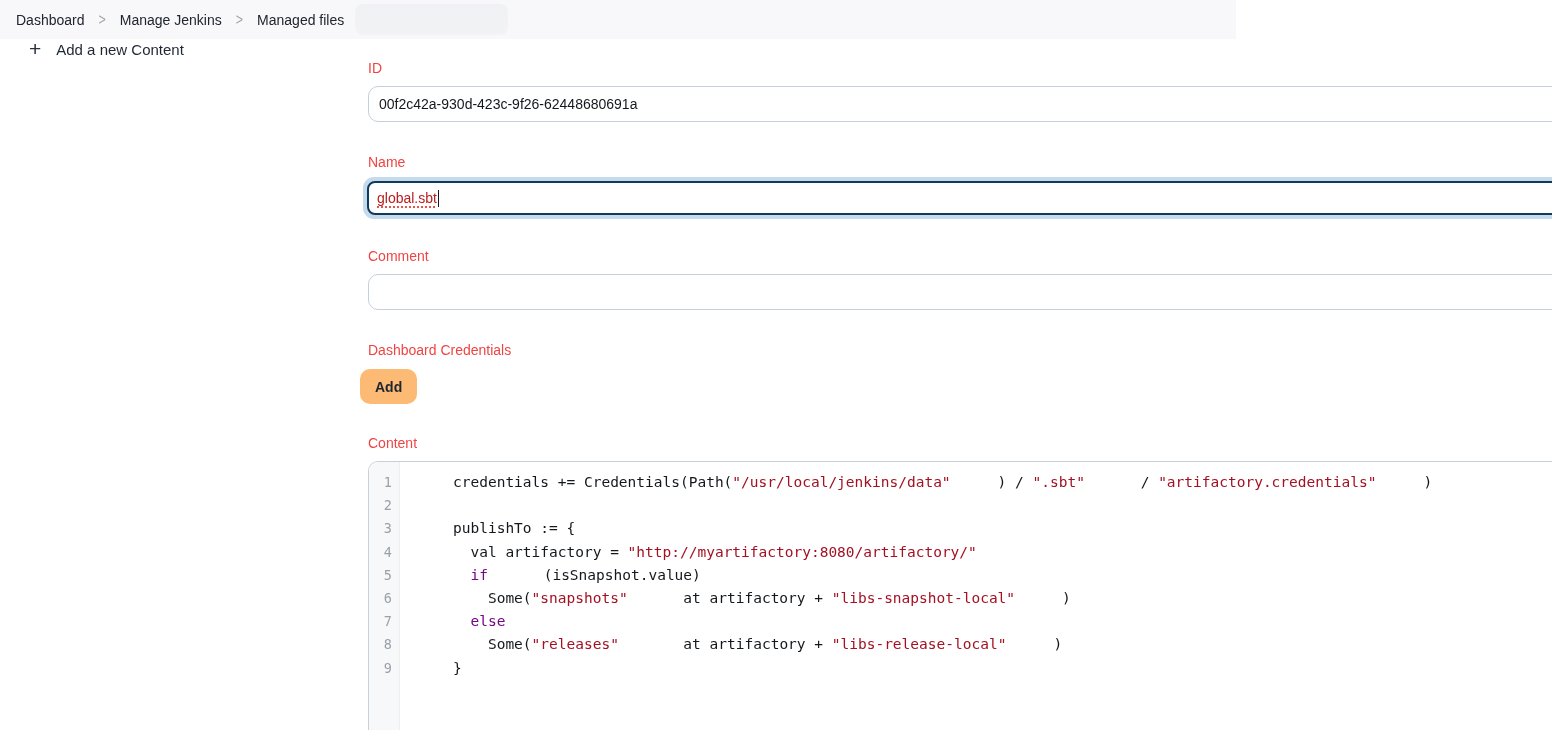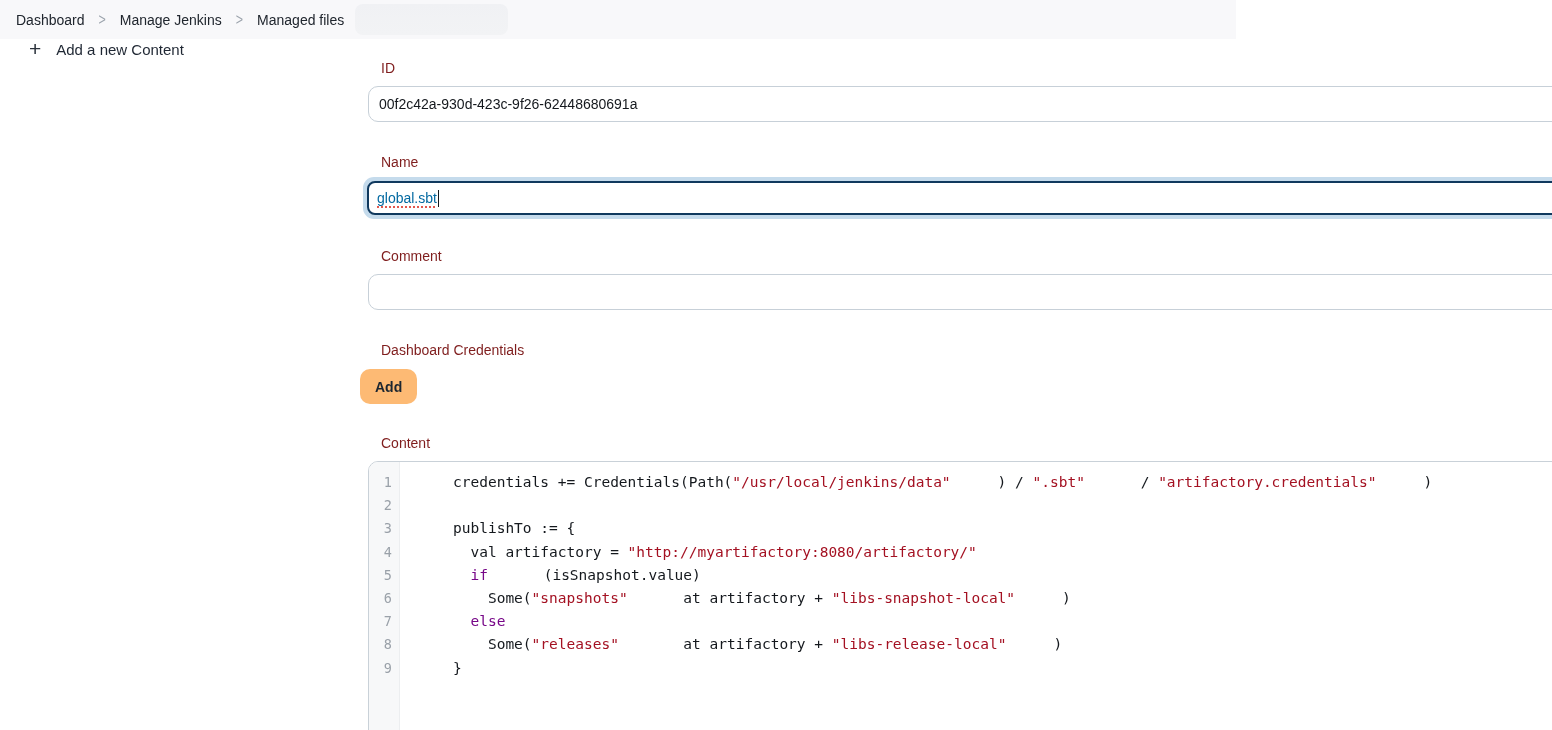--- a/index.html
+++ b/index.html
@@ -33,40 +33,40 @@
     position:absolute; left:29px; top:39px; height:20px;
     display:flex; align-items:center; gap:15px; cursor:pointer;
   }
   .plus-icon {
     font-size:21px; font-weight:400; line-height:18px; color:#2a313b;
   }
   .task-label { font-size:15px; font-weight:500; color:#1f2733; }
 
   
   .form-label {
-    position:absolute; left:381px; font-size:14px; font-weight:500;
-    color:#7f1d1d; white-space:nowrap;
+    position:absolute; left:368px; font-size:14px; font-weight:500;
+    color:#ef4444; white-space:nowrap;
   }
   .text-input {
     position:absolute; left:368px; width:1230px; height:36px;
     border:1.5px solid #c7d0d8; border-radius:10px; background:#fff;
     font-family:"Liberation Sans",sans-serif; font-size:14px; color:#14181d;
     padding:0 10px; outline:none;
   }
   .focus-halo {
     position:absolute; left:363px; top:177px; width:1240px; height:42px;
     border-radius:11px; background:#c5dbec;
   }
   .name-input {
     position:absolute; left:367px; top:181px; width:1236px; height:34px;
     border:2px solid #10395e; border-radius:8px; background:#fff;
     display:flex; align-items:center; padding:0 8px; cursor:text;
   }
   .name-text {
-    font-size:14px; color:#0369a1;
+    font-size:14px; color:#b91c1c;
     text-decoration:underline dotted #e2574d;
     text-decoration-thickness:1.5px; text-underline-offset:3px;
   }
   .caret {
     display:inline-block; width:1.5px; height:17px; background:#15191e;
     margin-left:1px;
   }
   .add-btn {
     position:absolute; left:360px; top:369px; height:35px; padding:0 15px;
     background:#fdba74; border:none; border-radius:10px;

